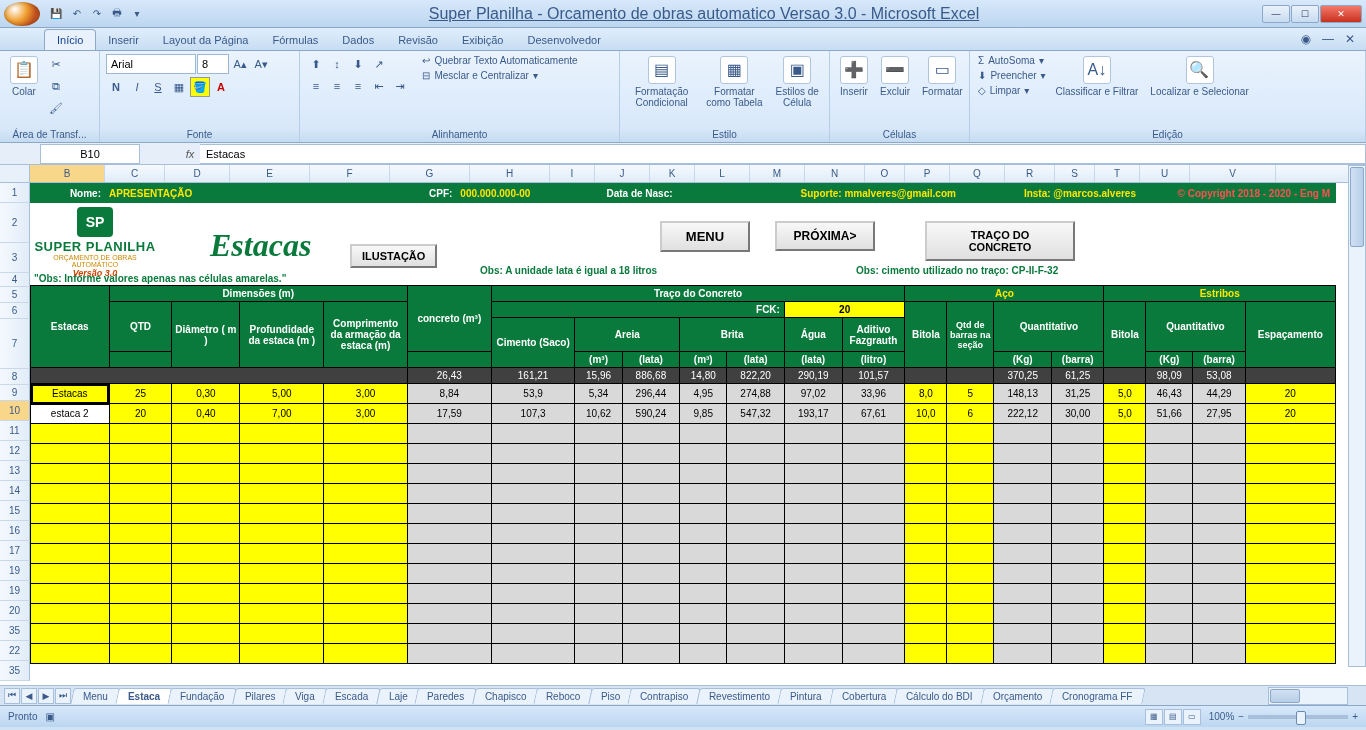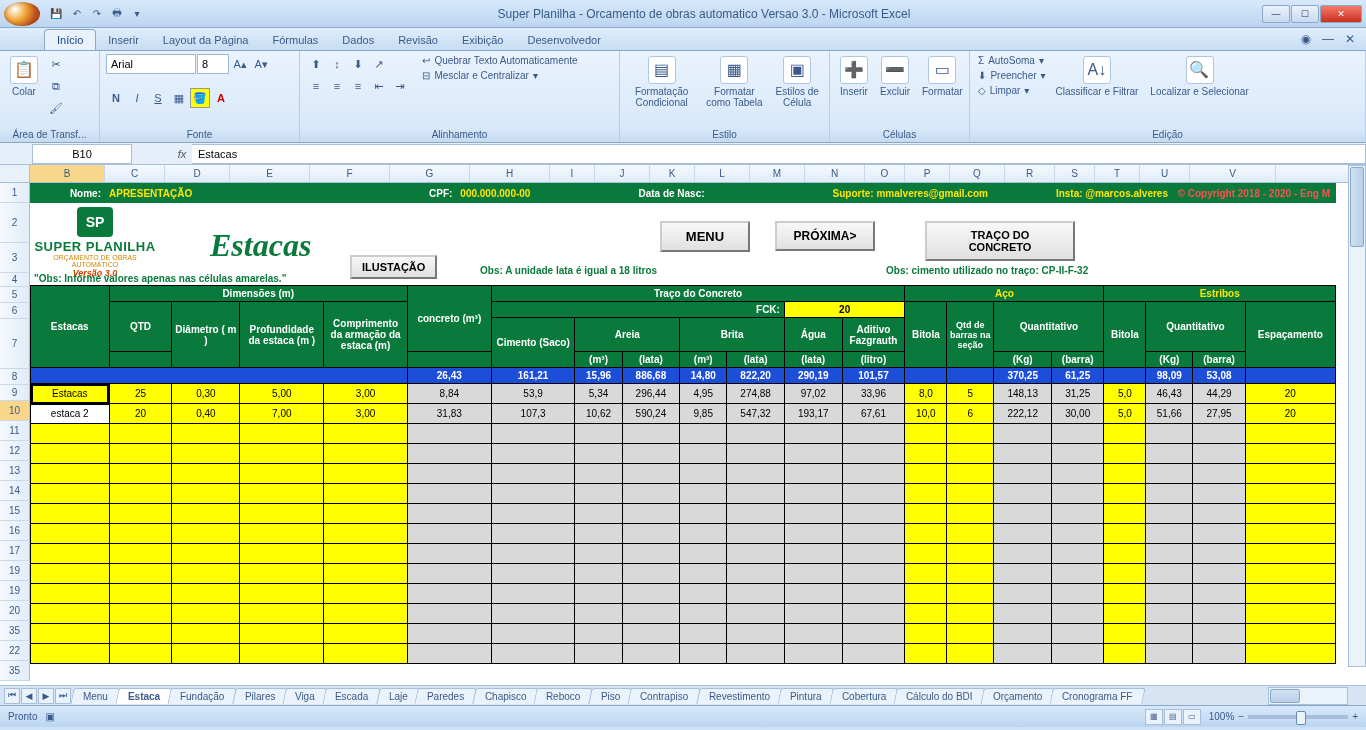--- a/index.html
+++ b/index.html
@@ -3,21 +3,21 @@
 <meta charset="utf-8">
 <style>
 * { box-sizing: border-box; margin: 0; padding: 0; }
 body { font-family: "Segoe UI", Tahoma, sans-serif; font-size: 11px; background: #cfe3f7; overflow: hidden; width: 1366px; height: 730px; }
 
 
 .titlebar { height: 28px; background: linear-gradient(#d7e8fa, #bcd6f0); display: flex; align-items: center; padding: 0 4px; border-bottom: 1px solid #8ba8c9; }
 .office-btn { width: 36px; height: 24px; border-radius: 50%; background: radial-gradient(circle at 30% 30%, #fff, #f0a030 40%, #c05020 70%); margin-right: 8px; box-shadow: inset 0 0 4px rgba(0,0,0,.3); }
 .qa-toolbar { display: flex; gap: 2px; }
 .qa-btn { width: 18px; height: 18px; display: flex; align-items: center; justify-content: center; color: #3a5a8a; font-size: 10px; }
-.title-text { flex: 1; text-align: center; color: #3a5a8a; font-size: 12px; }
+.title-text { flex: 1; text-align: center; color: #3a5a8a; font-size: 16px; text-decoration: underline; }
 .win-btns { display: flex; gap: 1px; }
 .win-btn { width: 28px; height: 18px; background: linear-gradient(#eaf2fb,#c8dbf0); border: 1px solid #8ba8c9; border-radius: 2px; font-size: 9px; display: flex; align-items: center; justify-content: center; color: #335; }
 .win-btn.close { background: linear-gradient(#f47a6a,#c93020); color: #fff; width: 42px; }
 
 
 .ribbon-tabs { height: 23px; background: linear-gradient(#e0eefc,#c7ddf3); display: flex; align-items: flex-end; padding-left: 44px; gap: 0; border-bottom: 1px solid #8ba8c9; position: relative; }
 .ribbon-tab { padding: 4px 12px; font-size: 11px; color: #3a5a8a; cursor: pointer; border-top-left-radius: 4px; border-top-right-radius: 4px; }
 .ribbon-tab.active { background: #e9f2fc; border: 1px solid #8ba8c9; border-bottom: none; color: #15428b; }
 .ribbon-help { position: absolute; right: 8px; top: 3px; display: flex; gap: 6px; }
 .ribbon-help span { width: 16px; height: 16px; display: inline-flex; align-items: center; justify-content: center; color: #3a5a8a; font-size: 12px; }
@@ -31,21 +31,21 @@
 .rbtn-large .ico { width: 28px; height: 28px; background: #fff; border: 1px solid #b0c6e0; border-radius: 3px; display: flex; align-items: center; justify-content: center; font-size: 16px; }
 .rbtn-small { width: 20px; height: 20px; display: inline-flex; align-items: center; justify-content: center; color: #3a5a8a; font-size: 11px; border: 1px solid transparent; }
 .rbtn-row { display: flex; gap: 1px; }
 .font-name { width: 90px; height: 20px; border: 1px solid #9bb8d7; background: #fff; font-size: 11px; padding: 0 4px; }
 .font-size { width: 32px; height: 20px; border: 1px solid #9bb8d7; background: #fff; font-size: 11px; padding: 0 4px; }
 .num-fmt { width: 130px; height: 20px; border: 1px solid #9bb8d7; background: #fff; font-size: 11px; padding: 0 4px; color: #555; }
 .stacked { display: flex; flex-direction: column; gap: 2px; }
 .rbtn-text { display: flex; align-items: center; gap: 4px; color: #3a5a8a; font-size: 10px; padding: 1px 2px; }
 
 
-.formula-bar { height: 22px; background: #e5eef9; border-bottom: 1px solid #a7bfda; display: flex; align-items: center; }
+.formula-bar { height: 22px; background: #e5eef9; border-bottom: 1px solid #a7bfda; display: flex; align-items: center; padding-left: 8px; }
 .name-box { width: 100px; height: 20px; border: 1px solid #a7bfda; background: #fff; margin-left: 32px; padding: 0 6px; font-size: 11px; display: flex; align-items: center; justify-content: center; }
 .fx-label { width: 20px; text-align: center; font-style: italic; color: #555; margin-left: 40px; }
 .formula-input { flex: 1; height: 20px; border: 1px solid #a7bfda; border-left: none; background: #fff; padding: 0 6px; font-size: 11px; display: flex; align-items: center; }
 
 
 .sheet-area { position: relative; background: #fff; height: 540px; overflow: hidden; }
 .col-headers { display: flex; height: 18px; background: linear-gradient(#f5f9fe,#e0ecf8); border-bottom: 1px solid #a7bfda; }
 .corner { width: 30px; border-right: 1px solid #a7bfda; background: #e8f0fa; }
 .col-h { border-right: 1px solid #c8d8ea; text-align: center; font-size: 10px; color: #3a5a8a; line-height: 18px; }
 .col-h.sel { background: #f9d78a; }
@@ -83,21 +83,21 @@
 
 .obs-top { font-size: 10px; font-weight: bold; color: #0a7a3c; }
 
 
 table.data { border-collapse: collapse; width: 1306px; table-layout: fixed; }
 table.data th, table.data td { border: 1px solid #000; font-size: 10px; text-align: center; padding: 1px 2px; overflow: hidden; white-space: nowrap; }
 th.green { background: #0a7a3c; color: #fff; font-weight: bold; }
 th.green2 { background: #0a7a3c; color: #ffe600; font-weight: bold; }
 td.yellow { background: #ffff00; }
 td.gray { background: #d9d9d9; }
-td.black { background: #1d4ed8; color: #fff; font-weight: bold; }
+td.black { background: #404040; color: #fff; font-weight: normal; }
 td.white { background: #fff; }
 .sel-cell { outline: 3px solid #000; outline-offset: -2px; }
 
 
 .sheet-tabs { height: 20px; background: #d6e4f4; border-top: 1px solid #a7bfda; display: flex; align-items: center; padding-left: 4px; gap: 0; }
 .st-nav { width: 16px; height: 16px; display: inline-flex; align-items: center; justify-content: center; color: #3a5a8a; font-size: 9px; border: 1px solid #a7bfda; background: #eaf2fb; margin-right: 1px; }
 .st-tab { padding: 2px 10px; background: #eaf2fb; border: 1px solid #a7bfda; border-bottom: none; font-size: 10px; color: #3a5a8a; border-top-left-radius: 3px; border-top-right-radius: 3px; transform: skewX(-12deg); margin-right: -2px; }
 .st-tab span { display: inline-block; transform: skewX(12deg); }
 .st-tab.active { background: #fff; font-weight: bold; }
 
@@ -161,21 +161,21 @@
       <div class="stacked">
         <span class="rbtn-small">✂</span>
         <span class="rbtn-small">⧉</span>
         <span class="rbtn-small">🖌</span>
       </div>
     </div>
     <div class="ribbon-group-label">Área de Transf...</div>
   </div>
 
   <div class="ribbon-group" style="width:200px">
-    <div class="rg-body stacked" style="gap:14px">
+    <div class="rg-body stacked" style="gap:3px">
       <div class="rbtn-row">
         <input class="font-name" value="Arial" style="">
         <input class="font-size" value="8" style="">
         <span class="rbtn-small">A▴</span>
         <span class="rbtn-small">A▾</span>
       </div>
       <div class="rbtn-row">
         <span class="rbtn-small">
             <b>N</b>
           </span>
@@ -341,40 +341,40 @@
     </div>
 
     <div class="grid">
       <div class="sheet-content">
 
         <div class="info-row">
           <span class="lbl" style="width:75px;text-align:right">Nome:</span>
           <span class="lbl yellow" style="width:200px">APRESENTAÇÃO</span>
           <span class="lbl" style="margin-left:120px">CPF:</span>
           <span class="lbl yellow">000.000.000-00</span>
-          <span class="lbl" style="margin-left:100px">Data de Nasc:</span>
+          <span class="lbl" style="margin-left:68px">Data de Nasc:</span>
           <span class="lbl yellow" style="margin-left:120px">Suporte: mmalveres@gmail.com</span>
           <span class="lbl yellow" style="margin-left:60px">Insta: @marcos.alveres</span>
           <span class="lbl red" style="margin-left:auto;padding-right:6px">© Copyright 2018 - 2020 - Eng M</span>
         </div>
 
         <div class="hdr-area">
           <div class="logo-block">
             <div class="logo-sp">SP</div>
             <div class="logo-title">SUPER PLANILHA</div>
             <div class="logo-sub">ORÇAMENTO DE OBRAS AUTOMÁTICO</div>
             <div class="logo-ver">Versão 3.0</div>
           </div>
           <div class="page-title">Estacas</div>
           <button class="btn-3d btn-menu">MENU</button>
           <button class="btn-3d btn-prox">PRÓXIMA&gt;</button>
           <button class="btn-3d btn-traco">TRAÇO DO CONCRETO</button>
-          <div style="position:absolute;left:320px;top:52px"><button class="btn-ilust">ILUSTAÇÃO</button></div>
+          <div style="position:absolute;left:320px;top:41px"><button class="btn-ilust">ILUSTAÇÃO</button></div>
           <div class="obs-top" style="position:absolute;left:450px;top:62px">Obs: A unidade lata é igual a 18 litros</div>
-          <div class="obs-top" style="position:absolute;left:856px;top:62px">Obs: cimento utilizado no traço: CP-II-F-32</div>
+          <div class="obs-top" style="position:absolute;left:826px;top:62px">Obs: cimento utilizado no traço: CP-II-F-32</div>
         </div>
         <div class="obs-note" style="margin-top:-12px;height:14px">"Obs: Informe valores apenas nas células amarelas."</div>
 
         <table class="data">
           <colgroup>
             <col style="width:75px">
               <col style="width:60px">
               <col style="width:65px">
               <col style="width:80px">
               <col style="width:80px">
@@ -487,21 +487,21 @@
             <td class="gray">44,29</td>
             <td class="yellow">20</td>
           </tr>
 
           <tr style="height:20px">
             <td class="white">estaca 2</td>
             <td class="yellow">20</td>
             <td class="yellow">0,40</td>
             <td class="yellow">7,00</td>
             <td class="yellow">3,00</td>
-            <td class="gray">31,83</td>
+            <td class="gray">17,59</td>
             <td class="gray">107,3</td>
             <td class="gray">10,62</td>
             <td class="gray">590,24</td>
             <td class="gray">9,85</td>
             <td class="gray">547,32</td>
             <td class="gray">193,17</td>
             <td class="gray">67,61</td>
             <td class="yellow">10,0</td>
             <td class="yellow">6</td>
             <td class="gray">222,12</td>

